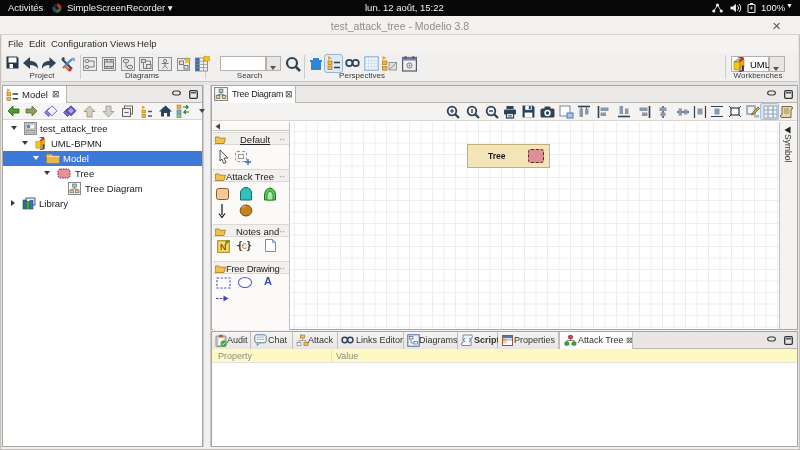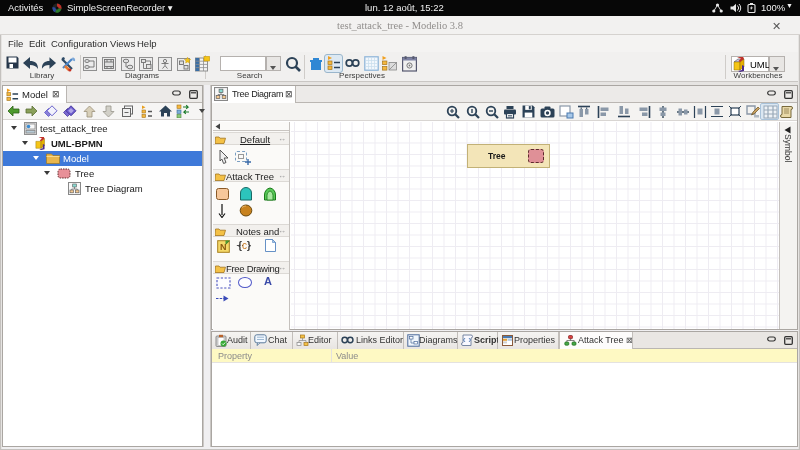--- a/index.html
+++ b/index.html
@@ -2,21 +2,21 @@
 <html><head>
 <meta charset="utf-8">
 <style>
 * { margin:0; padding:0; box-sizing:border-box; }
 html,body { width:800px; height:450px; overflow:hidden; font-family:"Liberation Sans",sans-serif; }
 #root { position:absolute; left:0; top:0; width:800px; height:450px; background:#e6e4e2; outline:1px solid #c4c1be; outline-offset:-1px; }
 .abs { position:absolute; }
 
 #gnomebar { left:0; top:0; width:800px; height:16px; background:#070707; color:#f0f0f0; font-size:9.5px; }
 #titlebar { left:0; top:16px; width:800px; height:19px; background:#f2f1f0; border-bottom:1px solid #d5d2cf; }
-#titletxt { left:0; top:20px; width:800px; text-align:center; color:#918e8c; font-size:10.5px;font-family:Liberation Serif, serif; }
+#titletxt { left:0; top:20px; width:800px; text-align:center; color:#918e8c; font-size:10.5px; }
 #menubar { left:2px; top:35px; width:796px; height:17px; background:#f4f3f2; font-size:9.5px; color:#2d2d2d; }
 .menu { position:absolute; top:3px; }
 #toolbar { left:2px; top:52px; width:796px; height:30px; background:#f1f0ef; border-bottom:1px solid #c9c6c3; }
 .tbsep { position:absolute; top:3px; width:1px; height:24px; background:#cfccc9; }
 .tblabel { position:absolute; top:19px; font-size:8px; color:#3b3b3b; text-align:center; }
 .ticon { position:absolute; top:3px; }
 
 .panel { position:absolute; background:#fff; border:1px solid #aaa6a2; }
 .tabbar { position:absolute; left:0; top:0; right:0; height:17px; background:#eceae8; border-bottom:1px solid #bab6b2; }
 .tab-active { position:absolute; left:0; top:0; height:17px; background:#fff; border-right:1px solid #bab6b2; font-size:9.5px; color:#222; }
@@ -74,21 +74,21 @@
 
   <div class="abs" id="menubar">
     <span class="menu" style="left:6px;">File</span>
     <span class="menu" style="left:27px;">Edit</span>
     <span class="menu" style="left:49px;">Configuration</span>
     <span class="menu" style="left:108px;">Views</span>
     <span class="menu" style="left:135px;">Help</span>
   </div>
 
   <div class="abs" id="toolbar">
-    <div class="tblabel" style="left:10px;width:60px;">Library</div>
+    <div class="tblabel" style="left:10px;width:60px;">Project</div>
     <div class="tblabel" style="left:100px;width:80px;">Diagrams</div>
     <div class="tblabel" style="left:215px;width:65px;">Search</div>
     <div class="tblabel" style="left:320px;width:80px;">Perspectives</div>
     <div class="tblabel" style="left:716px;width:80px;">Workbenches</div>
     <div class="tbsep" style="left:78px;"></div>
     <div class="tbsep" style="left:203px;"></div>
     <div class="tbsep" style="left:302px;"></div>
     <div class="tbsep" style="left:723px;"></div>
 
     <svg class="ticon" style="left:4px;top:4px;" width="13" height="13" viewBox="0 0 13 13">
@@ -296,21 +296,21 @@
         <span class="lbl" style="left:37px;">test_attack_tree</span>
         </div>
       <div class="trow" style="top:17px;">
           <div class="arr arr-d" style="left:19px;"></div>
         <svg class="abs" style="left:32px;top:1px;" width="13" height="13" viewBox="0 0 15 15">
             <path d="M1 5 h6 v8 h-6 z" fill="#f5c518" stroke="#8a6d00" stroke-width="0.5"></path>
             <path d="M7 5 l4-3 v8 l-4 3 z" fill="#e8b000" stroke="#8a6d00" stroke-width="0.5"></path>
             <path d="M4 0.5 l4 1 l-2.5 2.5 l1.5 1 l4 -3 l-1 -2.5 z" fill="#c03028"></path>
             <path d="M9 8 v5 l2 1 v-5 z M9 13 l-4 1 l2 1 l4 -1 z" fill="#4a2a8a"></path>
           </svg>
-        <span class="lbl" style="left:48px;font-weight:bold;">UML-BPMN</span>
+        <span class="lbl" style="left:48px;">UML-BPMN</span>
         </div>
       <div class="trow sel" style="top:32px;">
           <div class="arr arr-d" style="left:30px;border-top-color:#fff;"></div>
         <svg class="abs" style="left:43px;top:2px;" width="14" height="11" viewBox="0 0 14 11">
             <path d="M0.5 1 h5 l1.5 1.5 h6.5 v8 h-13 z" fill="#e8b64c" stroke="#a07820" stroke-width="0.7"></path>
             <path d="M0.5 3.5 h13" stroke="#f8d88a" stroke-width="1"></path>
           </svg>
         <span class="lbl" style="left:60px;">Model</span>
         </div>
       <div class="trow" style="top:47px;">
@@ -323,20 +323,30 @@
       <div class="trow" style="top:62px;">
         <svg class="abs" style="left:65px;top:1px;" width="13" height="13" viewBox="0 0 13 13">
             <rect x="0.5" y="0.5" width="12" height="12" fill="#f8f8f8" stroke="#888"></rect>
             <rect x="4.7" y="2" width="3.6" height="3" fill="#8adad2" stroke="#555" stroke-width="0.6"></rect>
             <rect x="2" y="8" width="3.4" height="2.8" fill="#f4c890" stroke="#555" stroke-width="0.6"></rect>
             <rect x="7.6" y="8" width="3.4" height="2.8" fill="#f4c890" stroke="#555" stroke-width="0.6"></rect>
             <path d="M6.5 5 v2 M3.7 8 v-1 h5.6 v1" stroke="#555" stroke-width="0.6" fill="none"></path>
           </svg>
         <span class="lbl" style="left:82px;">Tree Diagram</span>
         </div>
+      <div class="trow" style="top:77px;">
+          <div class="arr arr-r" style="left:8px;"></div>
+        <svg class="abs" style="left:19px;top:1px;" width="14" height="13" viewBox="0 0 14 13">
+            <rect x="4" y="1" width="9" height="7" fill="#e8f0f8" stroke="#557"></rect>
+            <rect x="1" y="3" width="3.5" height="9" fill="#2e6e8e" stroke="#1a4a60" stroke-width="0.6"></rect>
+            <rect x="4.5" y="4.5" width="3.5" height="7.5" fill="#48a048" stroke="#2a702a" stroke-width="0.6"></rect>
+            <rect x="8" y="3.5" width="3" height="8.5" fill="#3878b8" stroke="#1a4a80" stroke-width="0.6"></rect>
+          </svg>
+        <span class="lbl" style="left:36px;">Library</span>
+        </div>
     </div>
   </div>
 
   <div class="panel" style="left:211px;top:85px;width:587px;height:245px;">
     <div class="tabbar"></div>
     <div class="tab-active" style="width:84px;">
       <svg class="abs" style="left:2px;top:1px;" width="14" height="14" viewBox="0 0 13 13">
           <rect x="0.5" y="0.5" width="12" height="12" fill="#f8f8f8" stroke="#888"></rect>
           <rect x="4.7" y="2" width="3.6" height="3" fill="#8adad2" stroke="#555" stroke-width="0.6"></rect>
           <rect x="2" y="8" width="3.4" height="2.8" fill="#f4c890" stroke="#555" stroke-width="0.6"></rect>
@@ -563,21 +573,21 @@
         </svg>
       <span class="abs" style="left:17px;top:3px;">Chat</span>
     </div>
     <div class="btab" style="left:81px;width:45px;">
       <svg class="abs" style="left:3px;top:2px;" width="13" height="13" viewBox="0 0 13 13">
           <rect x="4.5" y="1" width="4" height="3" fill="#f4c146" stroke="#a5761c" stroke-width="0.7"></rect>
           <rect x="1" y="8.5" width="4" height="3" fill="#f8f8f8" stroke="#888" stroke-width="0.7"></rect>
           <rect x="8" y="8.5" width="4" height="3" fill="#f4c146" stroke="#a5761c" stroke-width="0.7"></rect>
           <path d="M6.5 4 v2.5 M3 8.5 v-2 h7 v2" stroke="#888" stroke-width="0.7" fill="none"></path>
         </svg>
-      <span class="abs" style="left:15px;top:3px;">Editor</span>
+      <span class="abs" style="left:15px;top:3px;">Attack</span>
     </div>
     <div class="btab" style="left:126px;width:66px;">
       <svg class="abs" style="left:3px;top:3px;" width="13" height="10" viewBox="0 0 15 10">
           <g fill="none" stroke="#2c4257" stroke-width="1.7">
             <circle cx="4.3" cy="5" r="3.1"></circle>
             <circle cx="10.7" cy="5" r="3.1"></circle>
           </g>
         </svg>
       <span class="abs" style="left:18px;top:3px;">Links&nbsp;Editor</span>
     </div>

